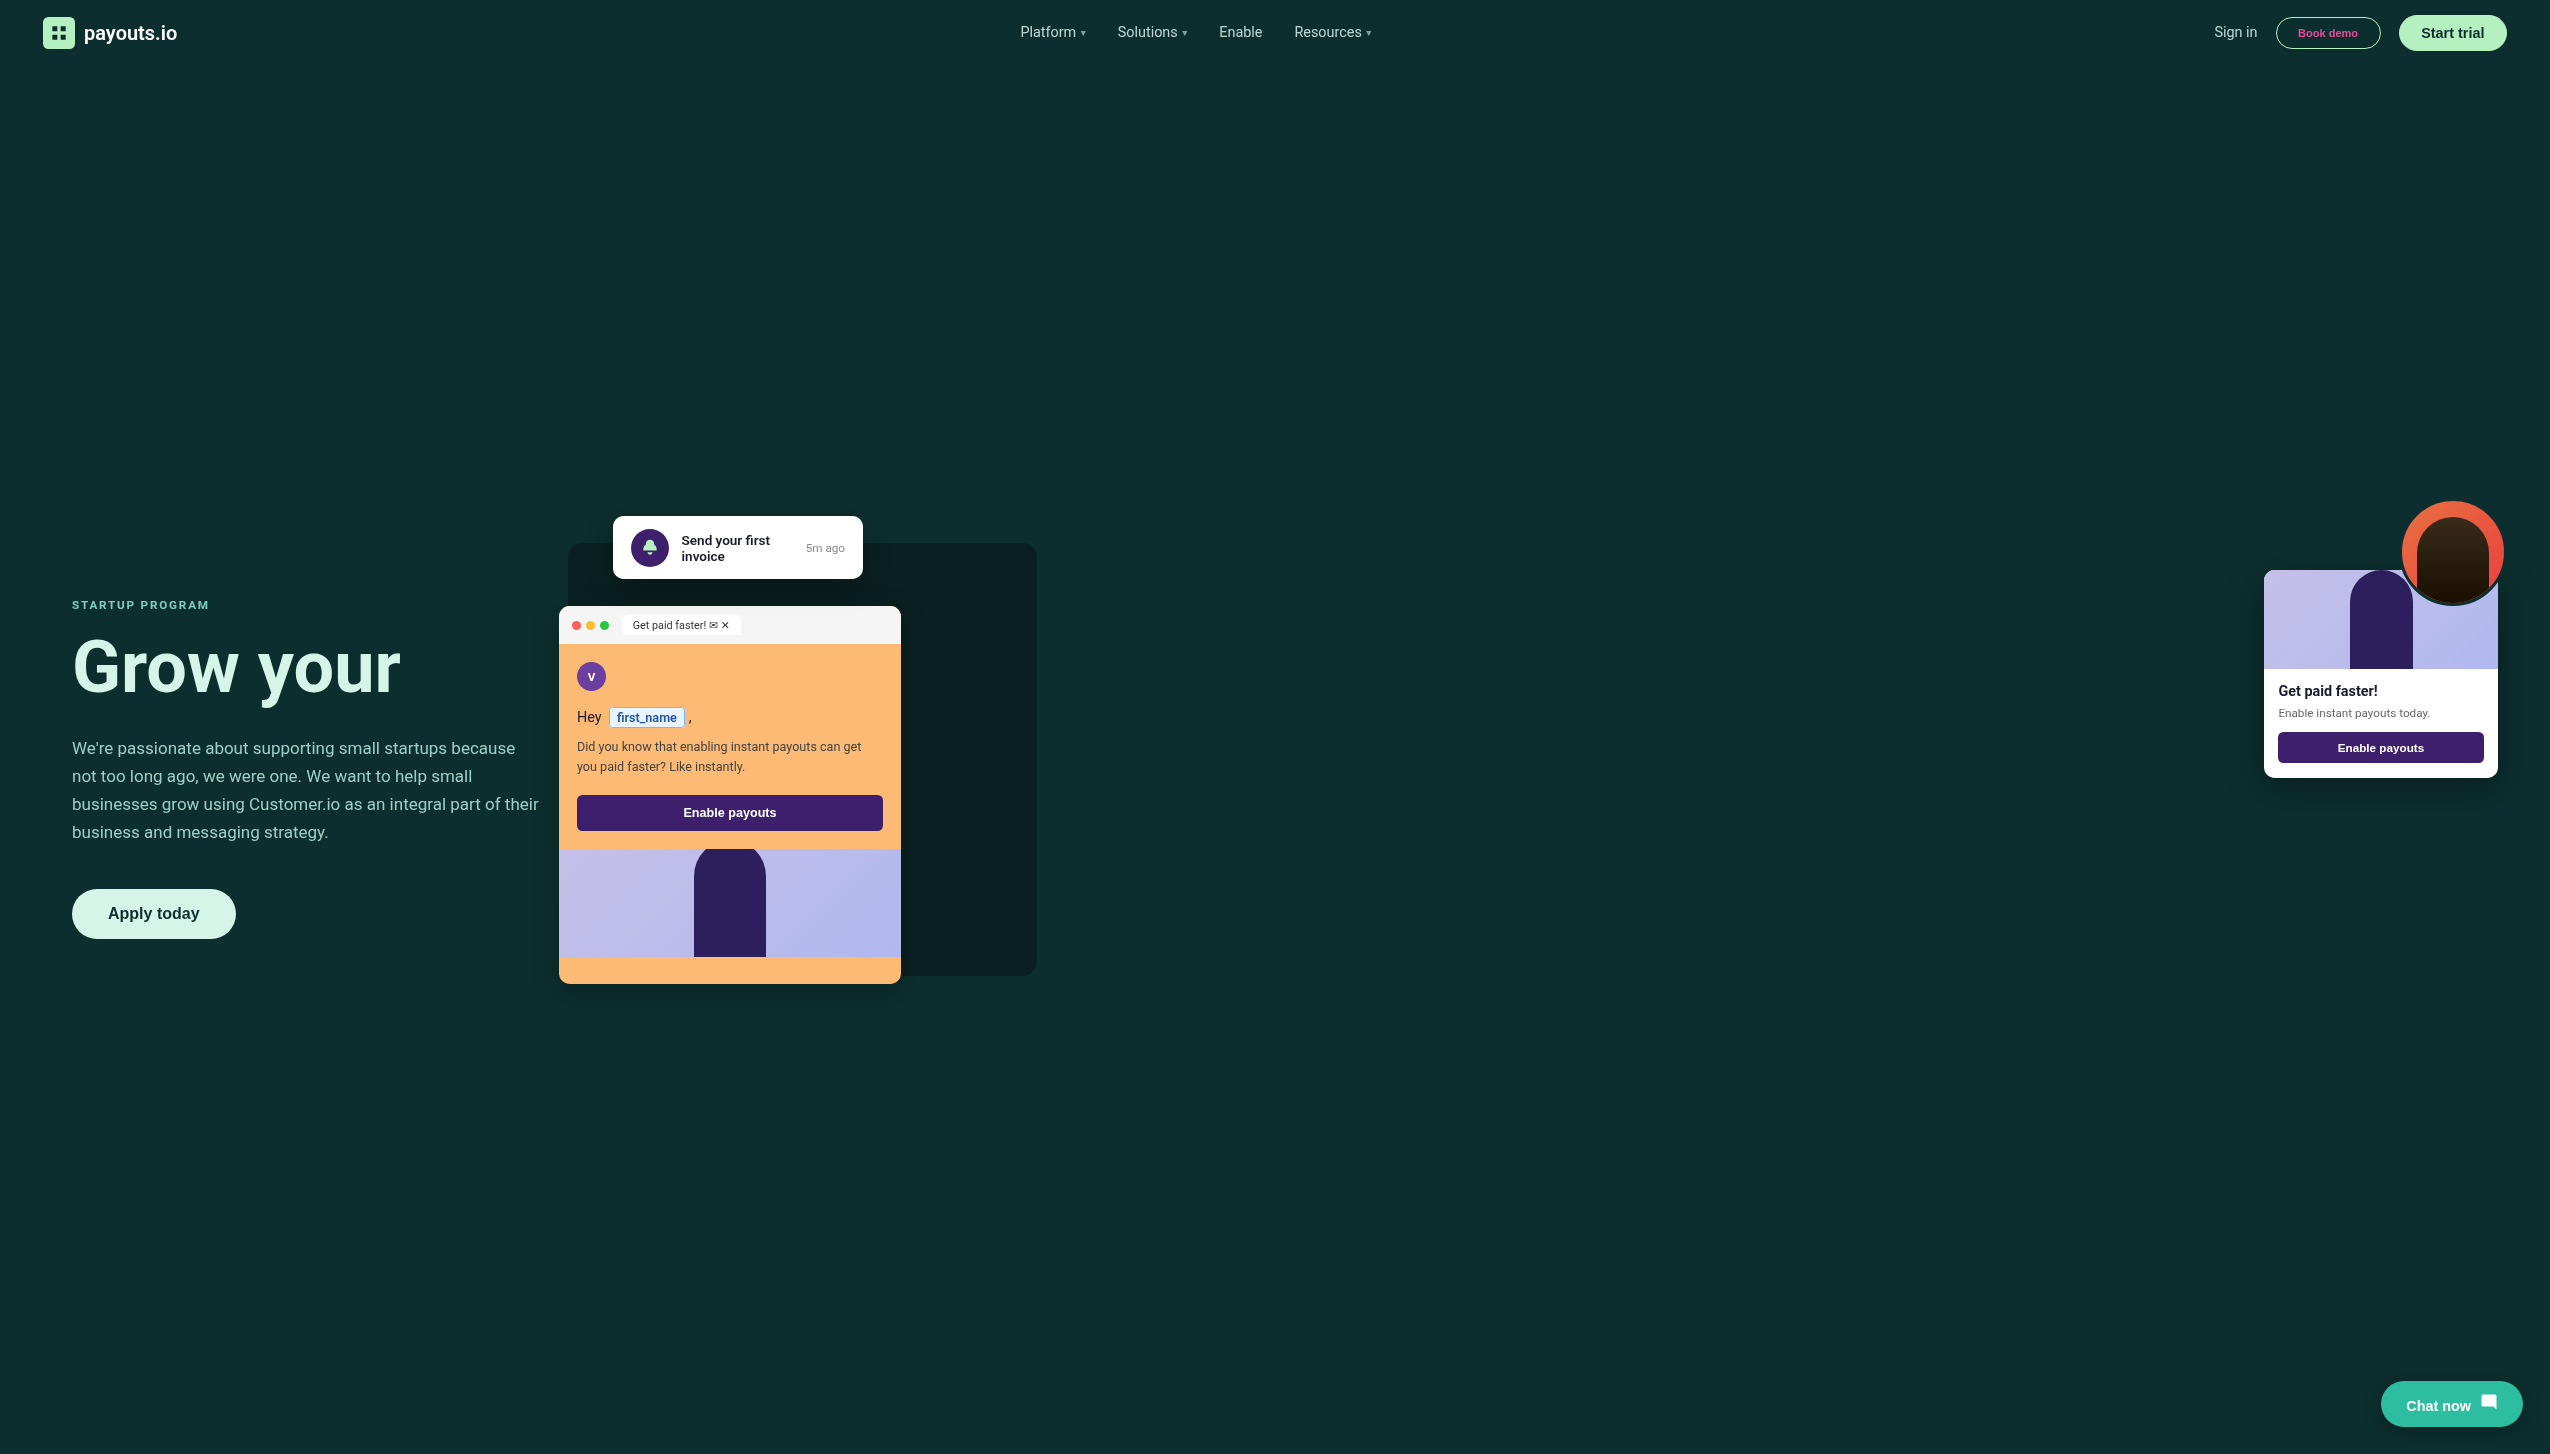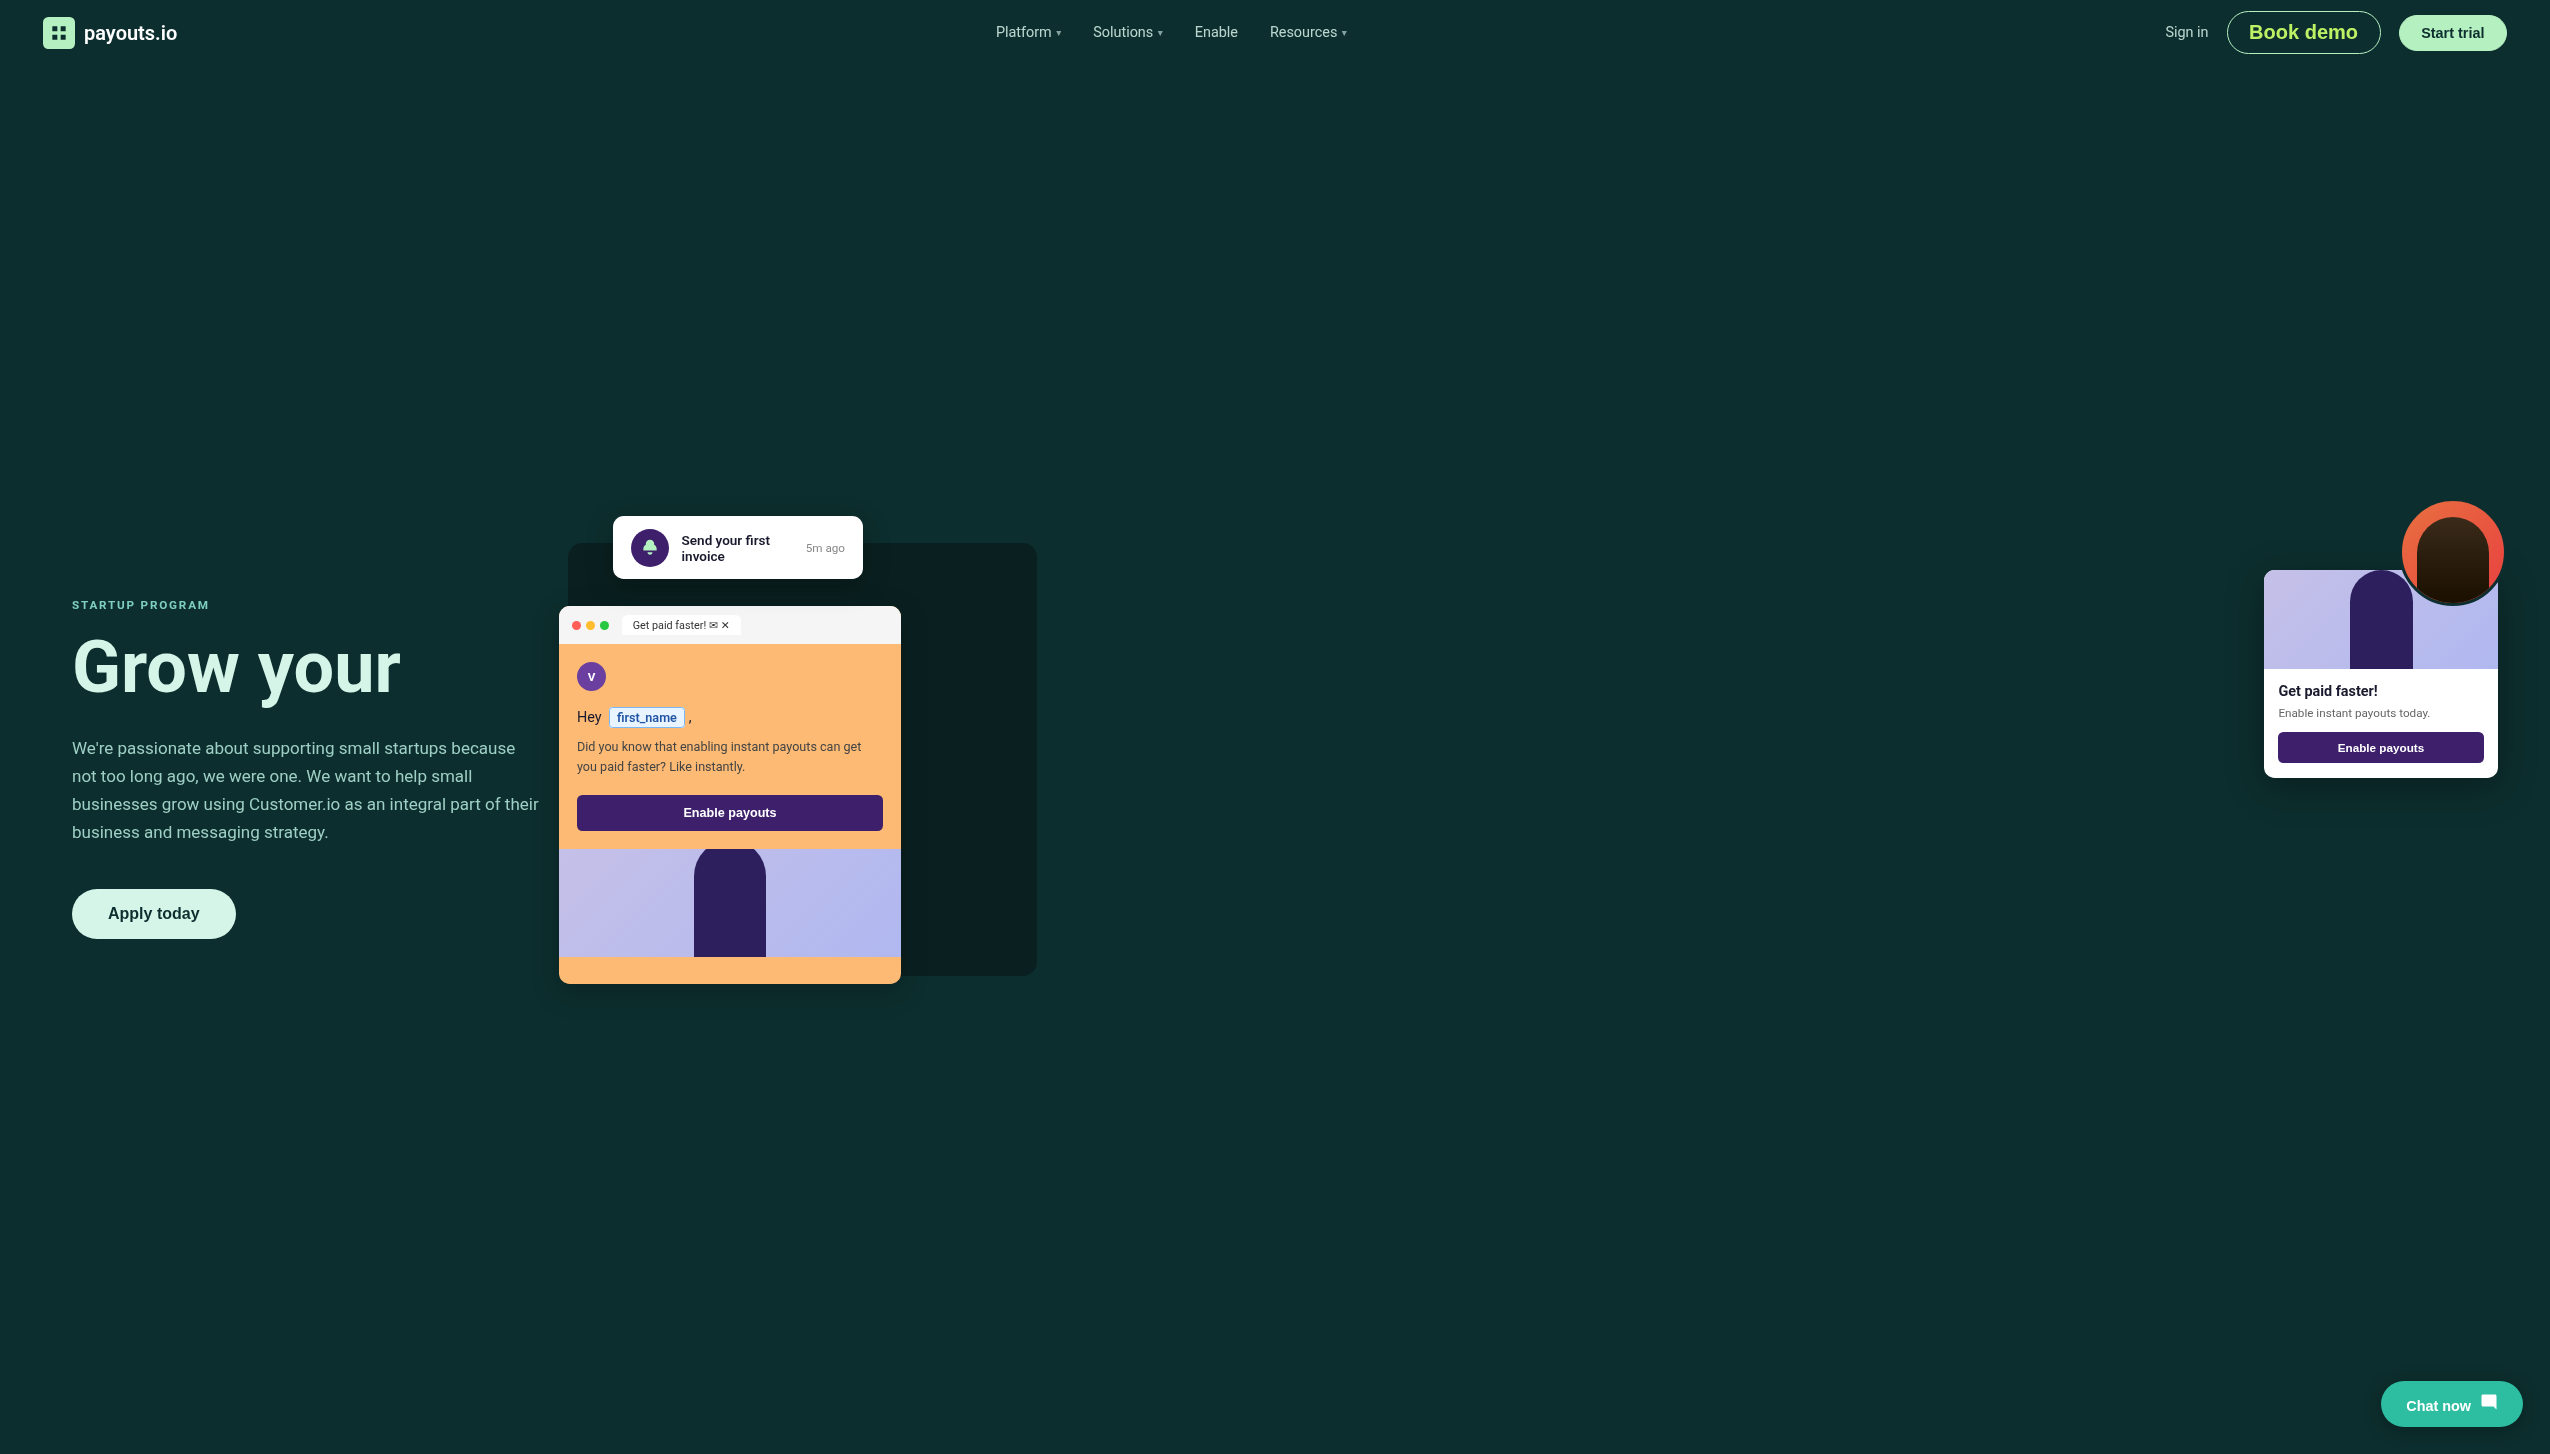--- a/index.html
+++ b/index.html
@@ -83,24 +83,24 @@
     .nav-signin {
       color: #cce8e0;
       text-decoration: none;
       font-size: 14.4px;
       opacity: 0.9;
     }
 
     .btn-book-demo {
       background: transparent;
       border: 1.8px solid #b5f0c0;
-      color: #bef264;
+      color: #ec4899;
       border-radius: 45px;
       padding: 9px 21.6px;
-      font-size: 20px;
+      font-size: 11px;
       font-weight: 600;
       cursor: pointer;
     }
 
     .btn-start-trial {
       background: #b5f0c0;
       border: 1.8px solid #b5f0c0;
       color: #0d2e2e;
       border-radius: 45px;
       padding: 9px 21.6px;

